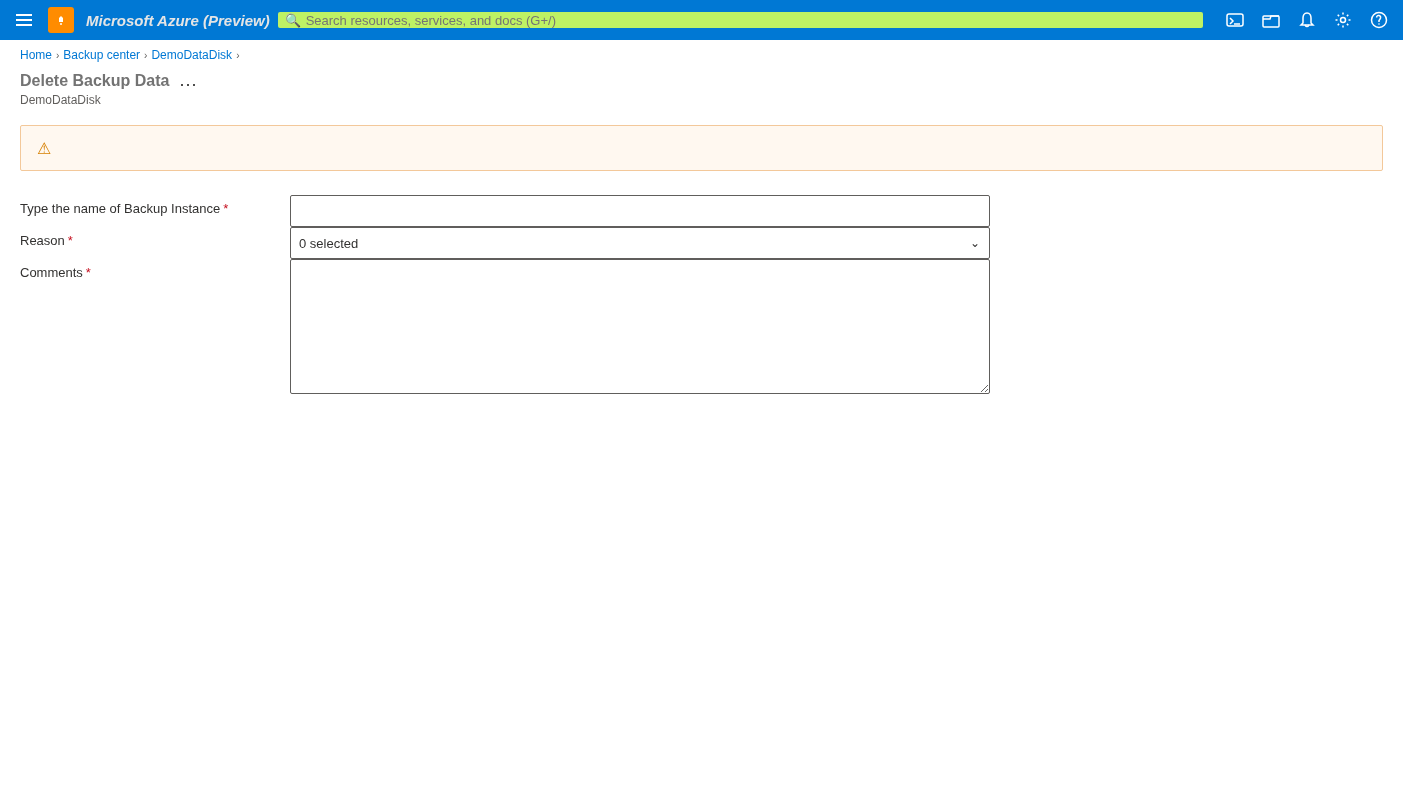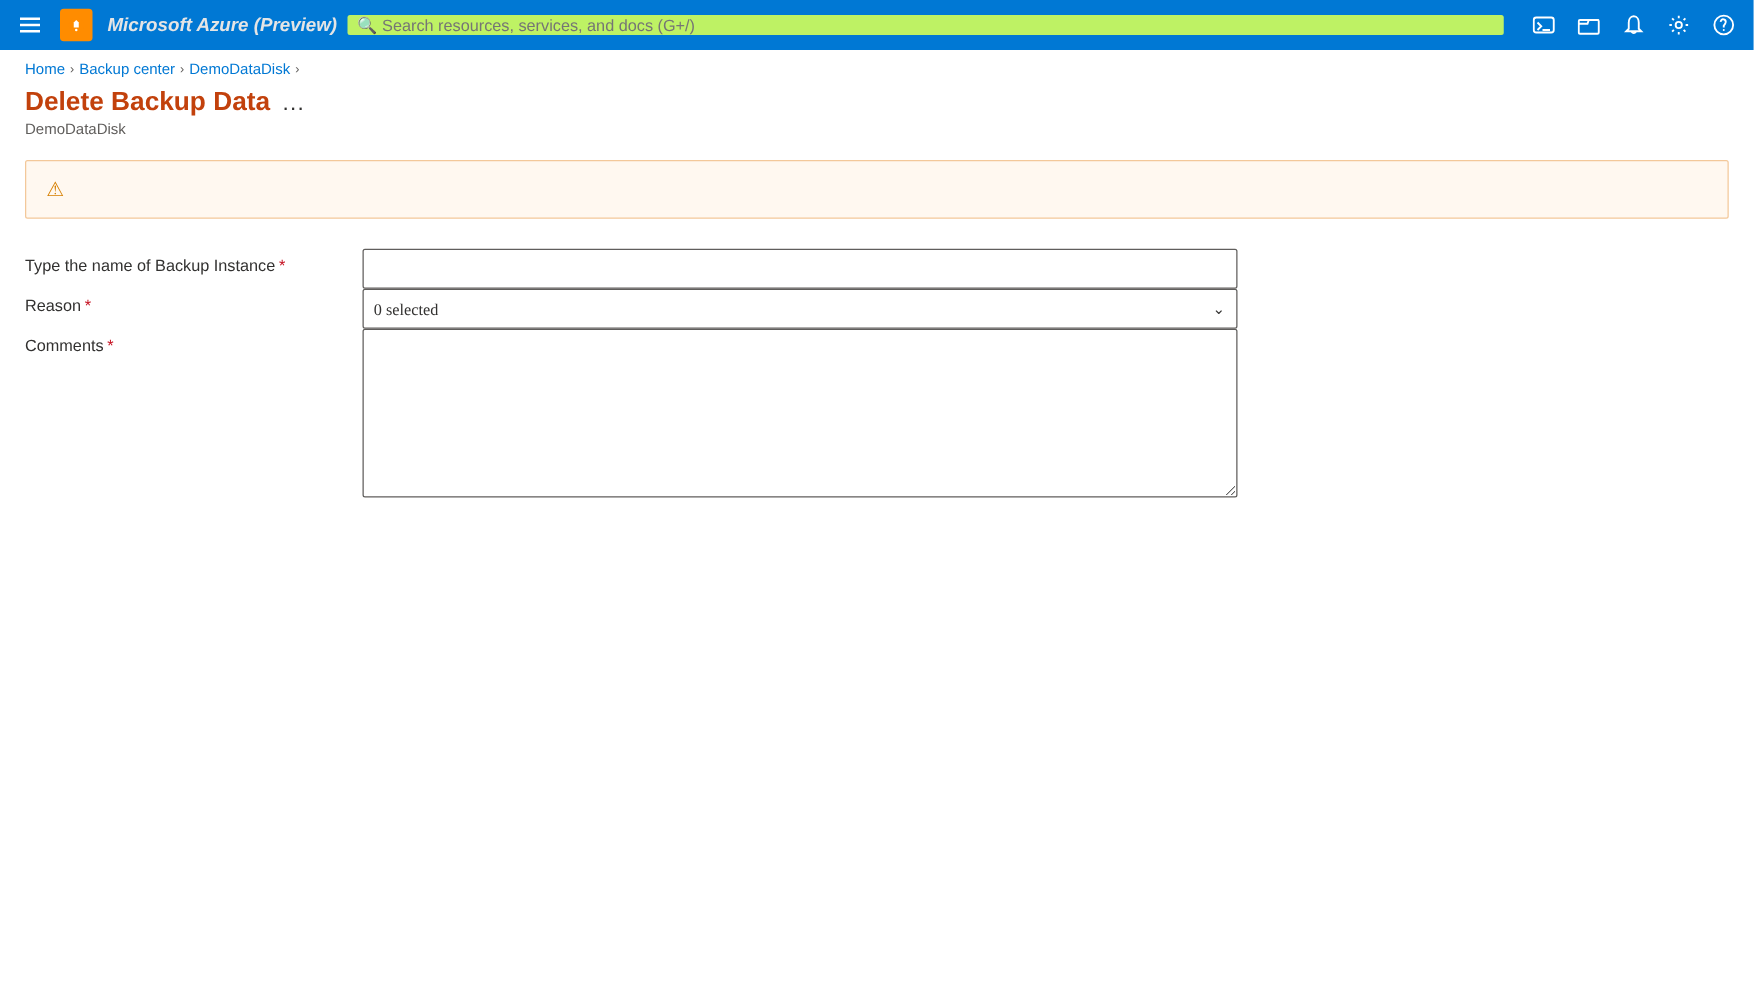--- a/index.html
+++ b/index.html
@@ -90,23 +90,23 @@
     
     .page-header {
       padding: 4px 20px 8px 20px;
     }
     .page-title-row {
       display: flex;
       align-items: center;
       gap: 10px;
     }
     .page-title {
-      font-size: 21px;
+      font-size: 16px;
       font-weight: 600;
-      color: #c2410c;
+      color: #737373;
     }
     .page-more-btn {
       font-size: 18px;
       color: #323130;
       cursor: pointer;
       letter-spacing: 1px;
     }
     .page-subtitle {
       font-size: 12px;
       color: #605e5c;
@@ -188,21 +188,20 @@
       border: 1px solid #605e5c;
       border-radius: 2px;
       padding: 0 32px 0 8px;
       font-size: 13px;
       color: #323130;
       background: #fff;
       appearance: none;
       -webkit-appearance: none;
       outline: none;
       cursor: pointer;
-      font-family: Liberation Serif, serif;
     }
     .select-chevron {
       position: absolute;
       right: 10px;
       top: 50%;
       transform: translateY(-50%);
       pointer-events: none;
       color: #323130;
       font-size: 12px;
     }

